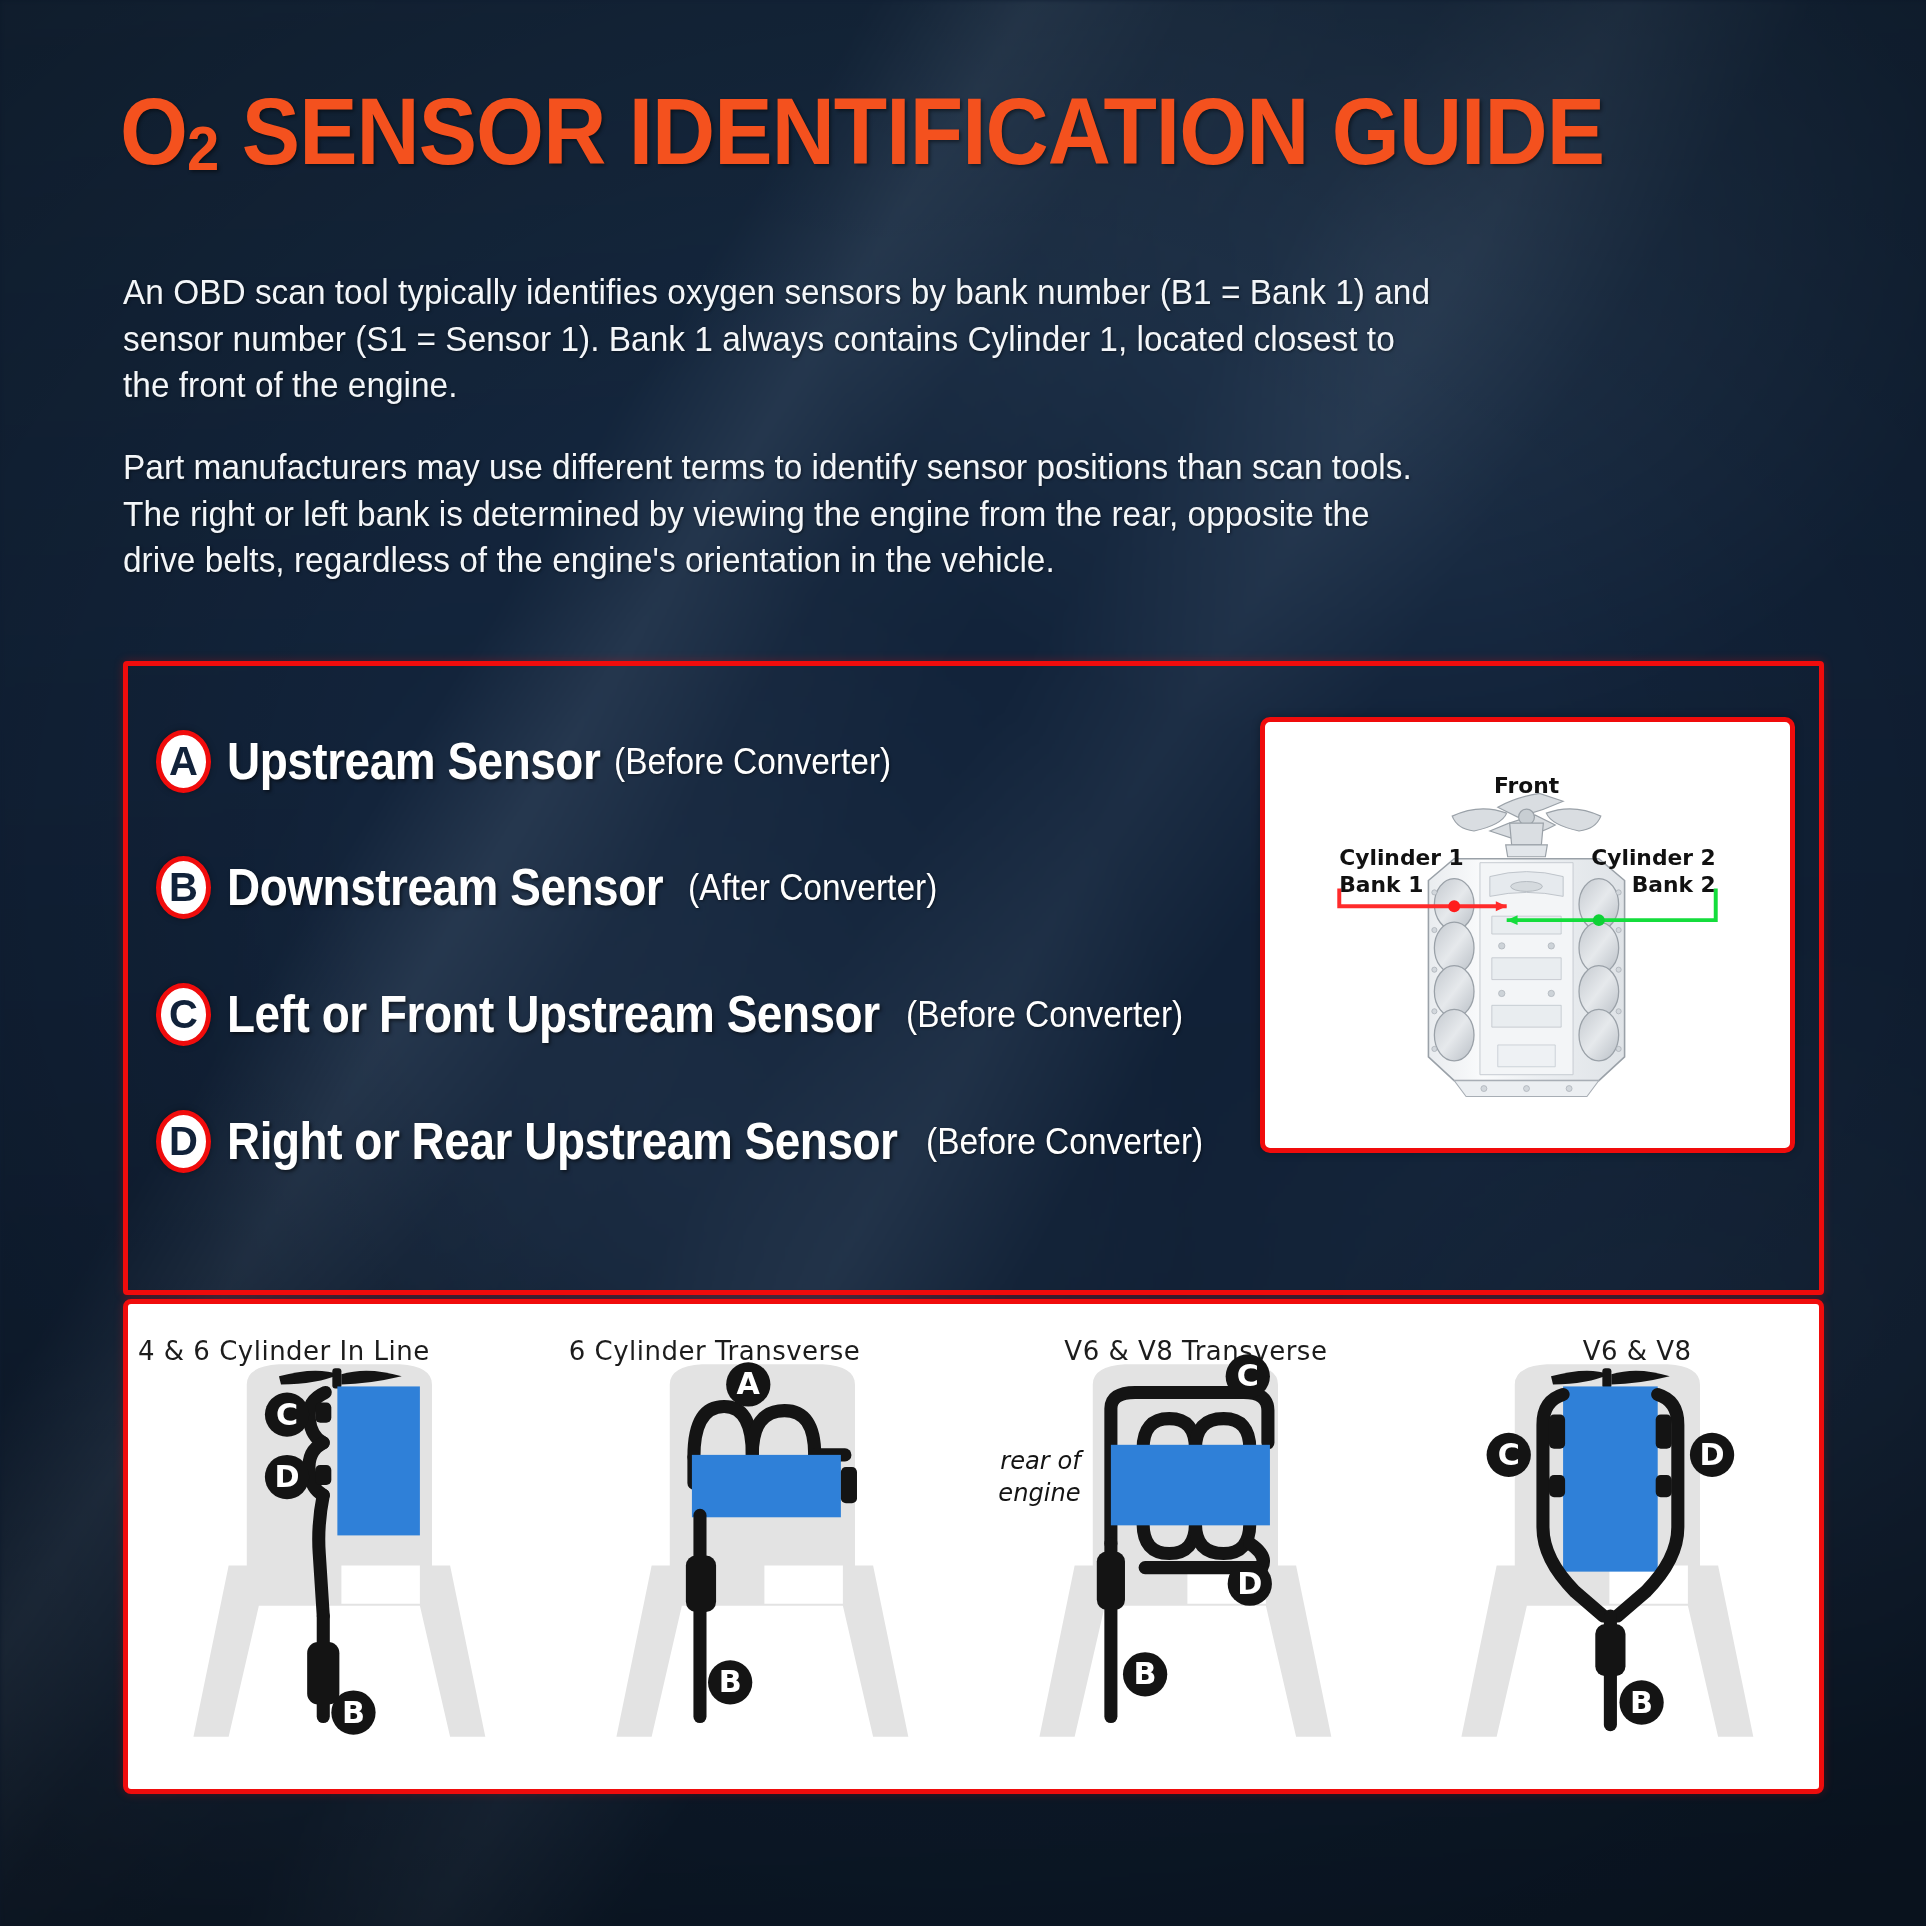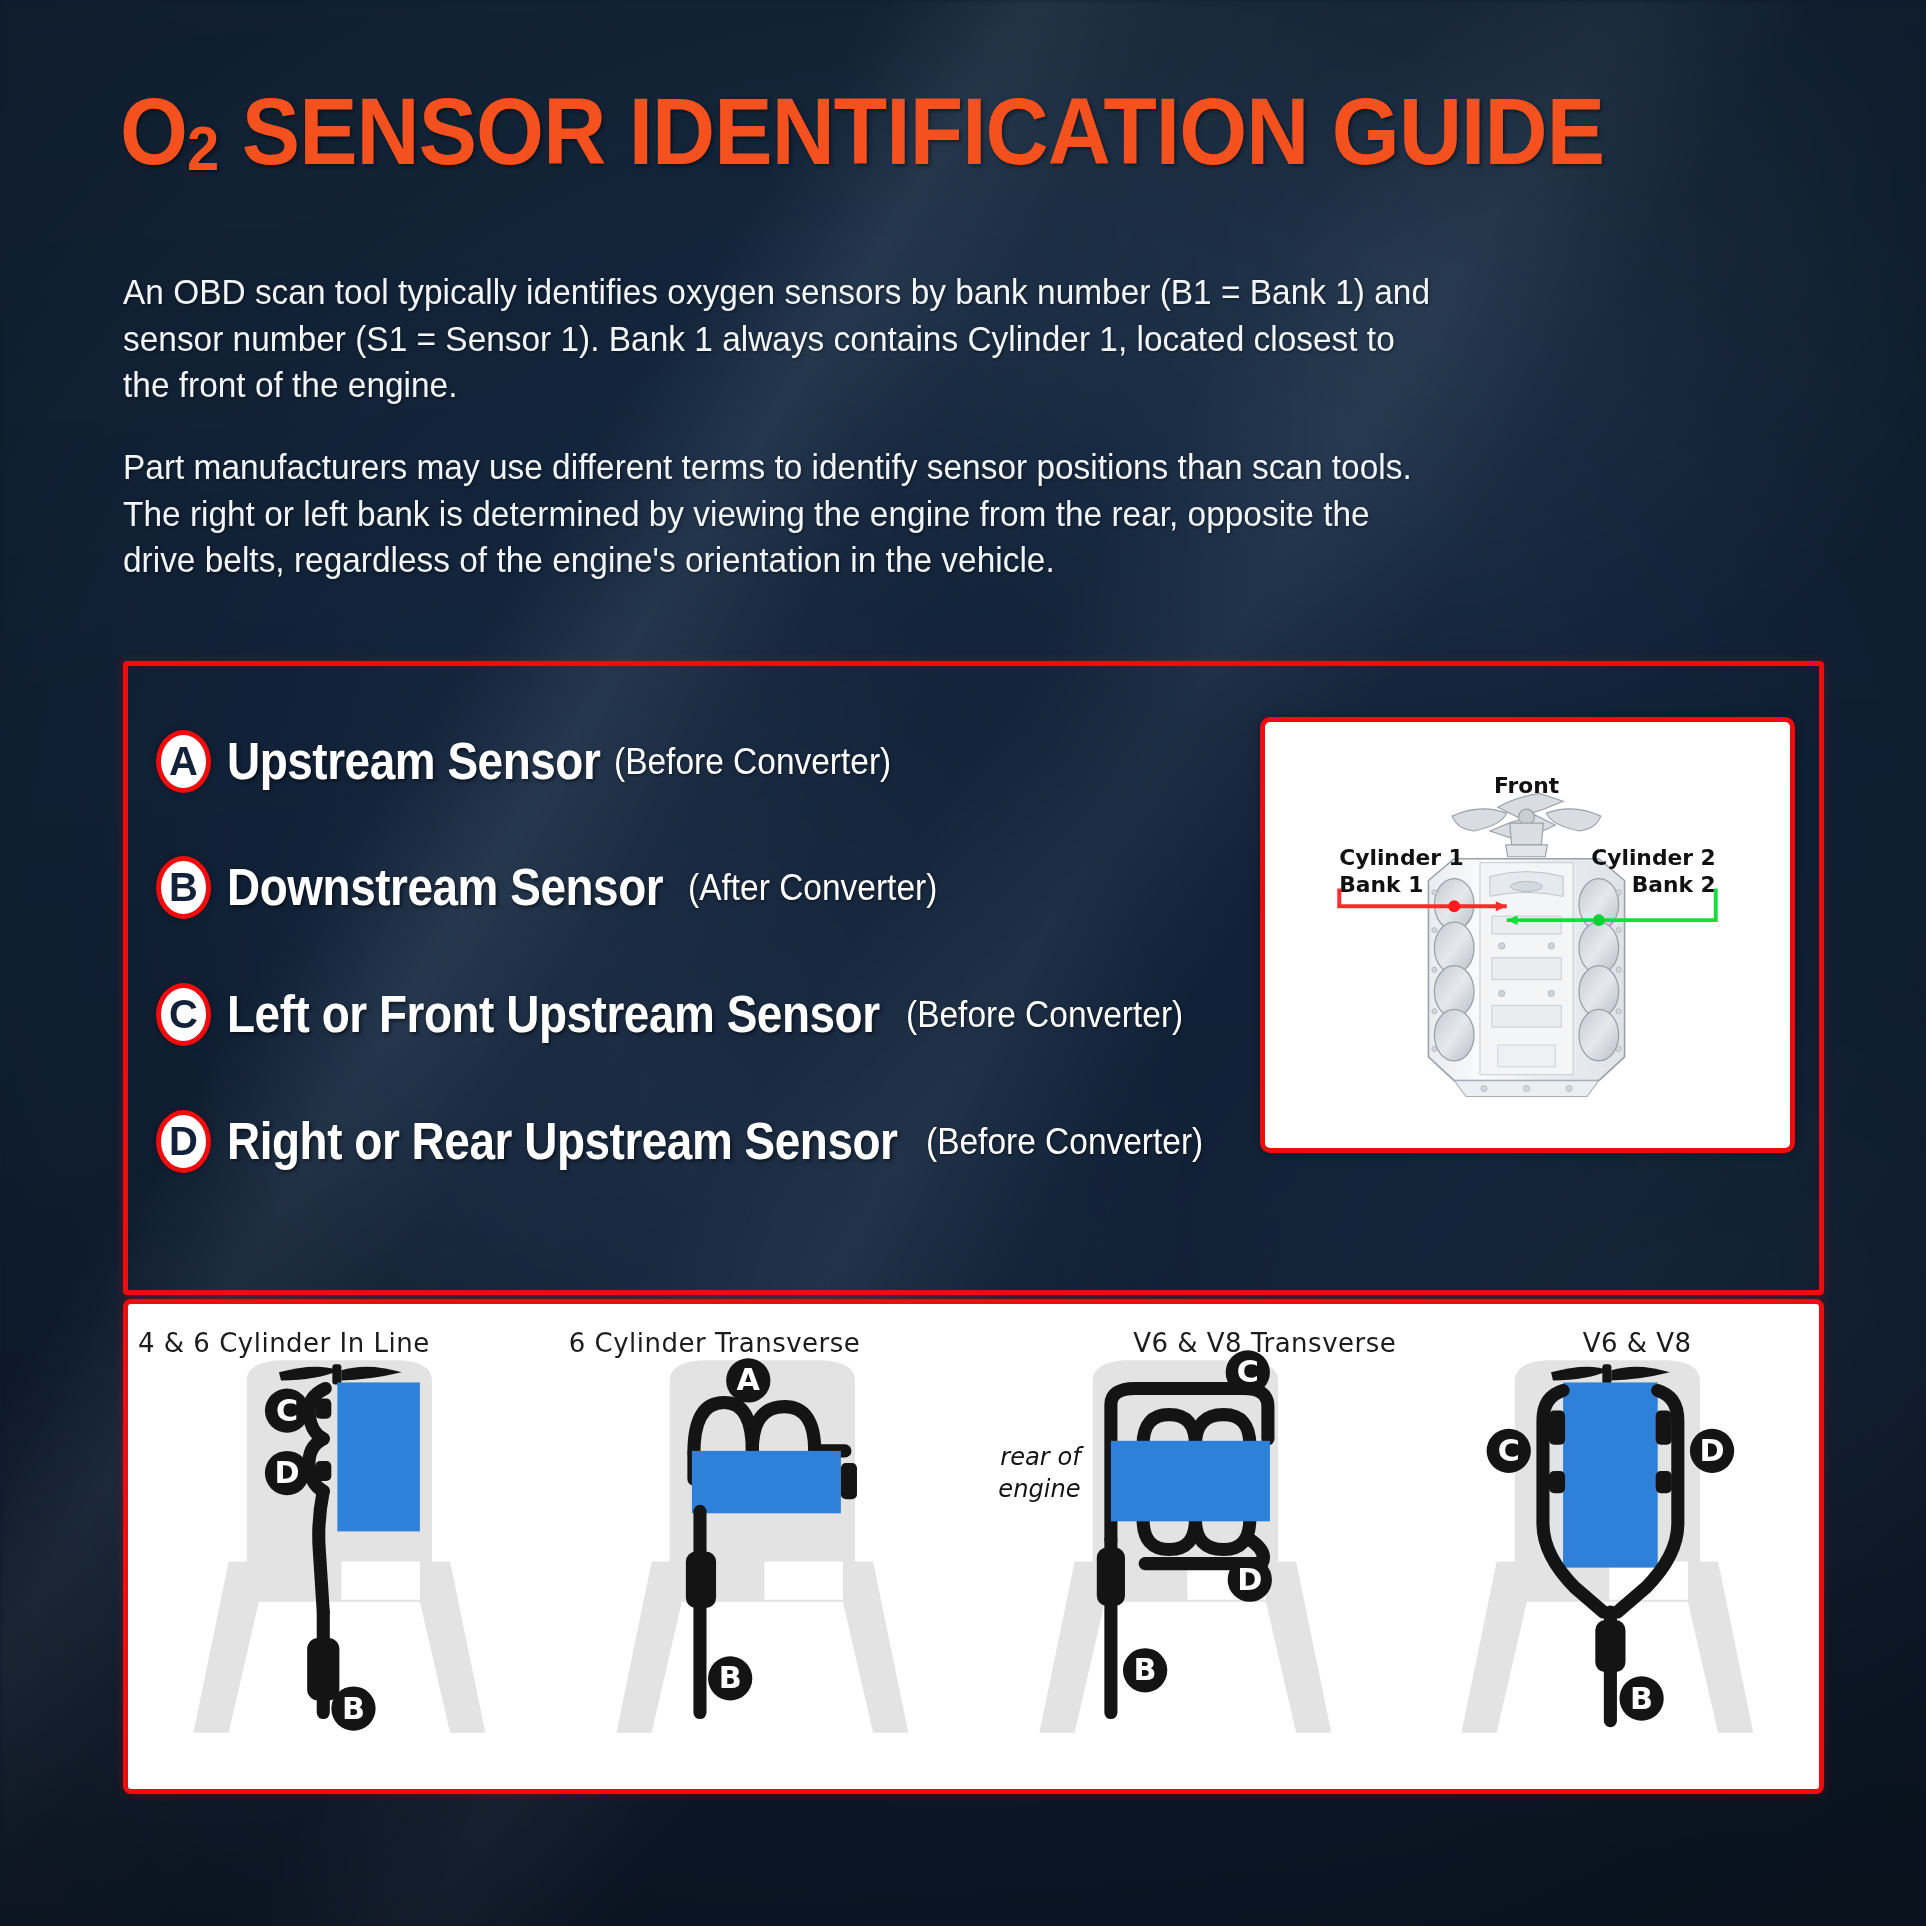--- a/index.html
+++ b/index.html
@@ -114,34 +114,34 @@
   
   #panel{
     position:absolute;left:123px;top:1299px;width:1701px;height:495px;
     background:#ffffff;
     border:5px solid #f00c0c;border-radius:8px;
     box-sizing:border-box;
     box-shadow:0 0 10px rgba(255,0,0,.25);
     display:flex;
   }
   .diag{
-    flex:1 1 0;position:relative;
+    flex:1 1 0;position:relative;margin-top:8px;
   }
   .diag svg{position:absolute;inset:0;width:100%;height:100%;}
   .diag-title{
     position:absolute;top:24px;left:0;right:0;
     text-align:center;
     color:#1c1c1c;
     font-size:26px;
     font-family:"DejaVu Sans", sans-serif;
     letter-spacing:0.5px;
   }
   #d1 .diag-title{text-align:left;padding-left:10px;}
   #d2 .diag-title{text-align:left;padding-left:18px;}
-  #d3 .diag-title{text-align:right;padding-left:22px;}
+  #d3 .diag-title{text-align:center;padding-left:22px;}
   #d4 .diag-title{text-align:center;padding-left:59px;}
 </style>
 </head>
 <body>
 
 <div id="bg-photo"></div>
 <div id="bg-vignette"></div>
 
 <div id="page">
 

